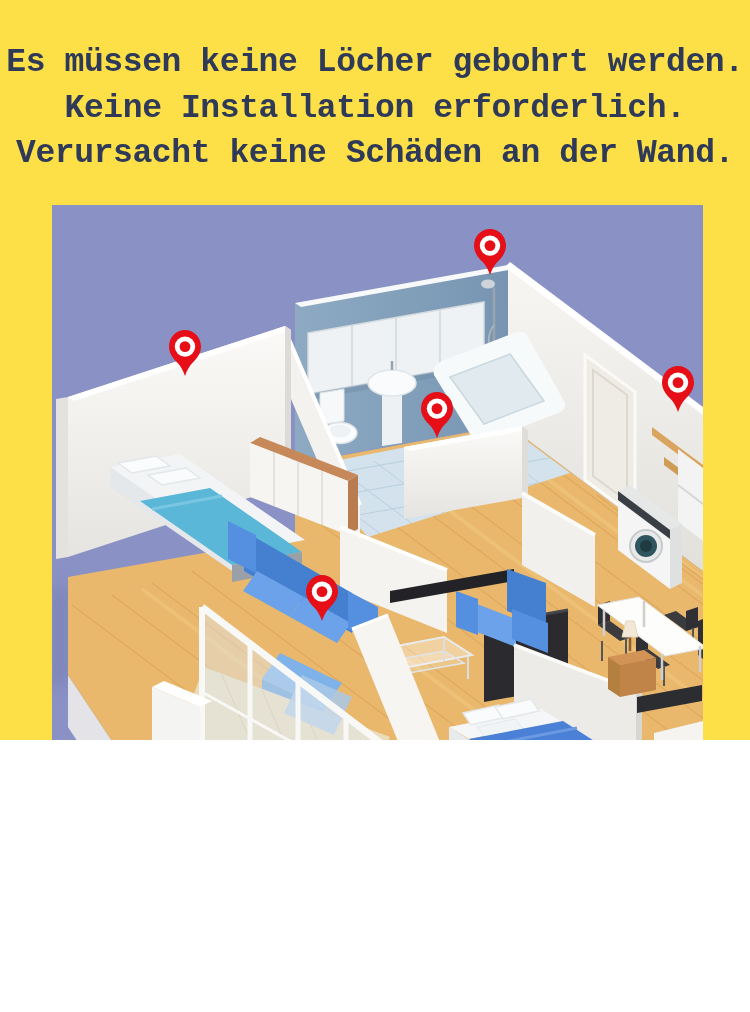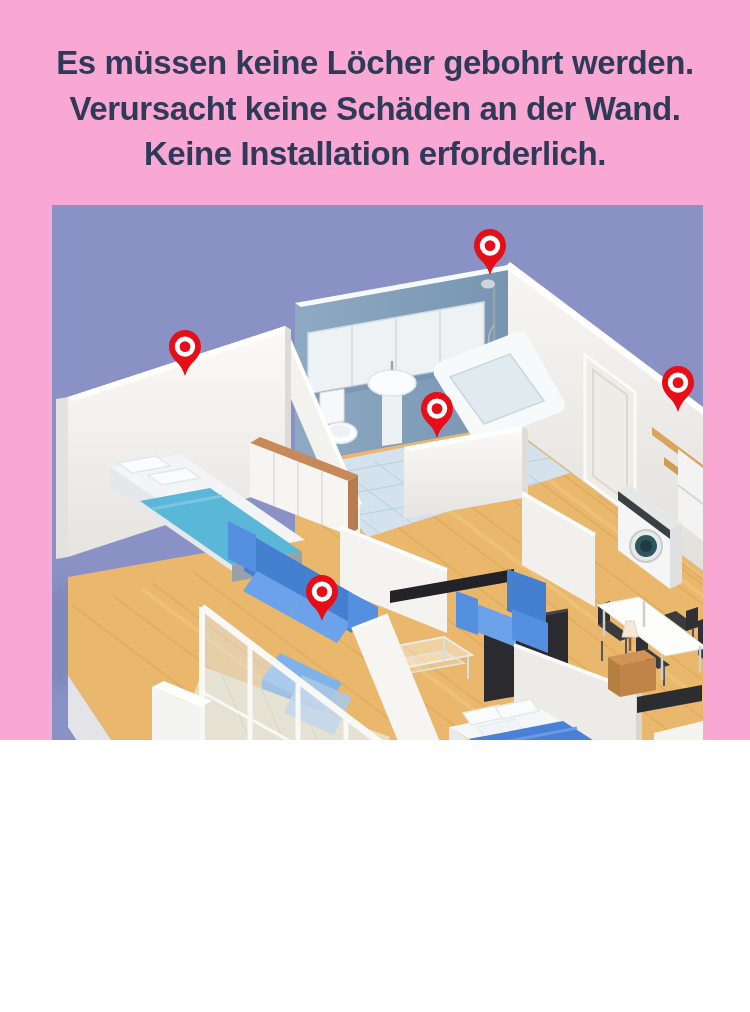--- a/index.html
+++ b/index.html
@@ -1,41 +1,41 @@
 <!DOCTYPE html>
 <html><head>
 <meta charset="utf-8">
 <style>
   html,body{margin:0;padding:0;}
   .page{
     position:relative; width:750px; height:740px;
-    background:#f9a8d4; overflow:hidden;
-    font-family:Liberation Sans, sans-serif;
+    background:#fde047; overflow:hidden;
+    font-family:Liberation Mono, monospace;
   }
   .heading{
     position:absolute; top:40px; left:0; width:750px;
     text-align:center; color:#2e3a57;
     font-size:33px; font-weight:700; line-height:1.38;
     letter-spacing:-0.4px;
   }
   .figure{
     position:absolute; left:52px; top:205px; width:651px; height:772px;
     background:#8a91c5;
   }
   .figure svg{position:absolute; left:0; top:0;}
 </style>
 </head>
 <body>
 
 <div class="page">
 
   <div class="heading">
     <div>Es müssen keine Löcher gebohrt werden.</div>
+    <div>Keine Installation erforderlich.</div>
     <div>Verursacht keine Schäden an der Wand.</div>
-    <div>Keine Installation erforderlich.</div>
   </div>
 
   <div class="figure">
   <svg width="651" height="772" viewBox="0 0 651 772">
     <defs>
       <linearGradient id="wallGrad" x1="0" y1="0" x2="0" y2="1">
         <stop offset="0" stop-color="#fbfaf8"></stop>
             <stop offset="1" stop-color="#e6e4e0"></stop>
       </linearGradient>
       <linearGradient id="wallGrad2" x1="0" y1="0" x2="0" y2="1">

